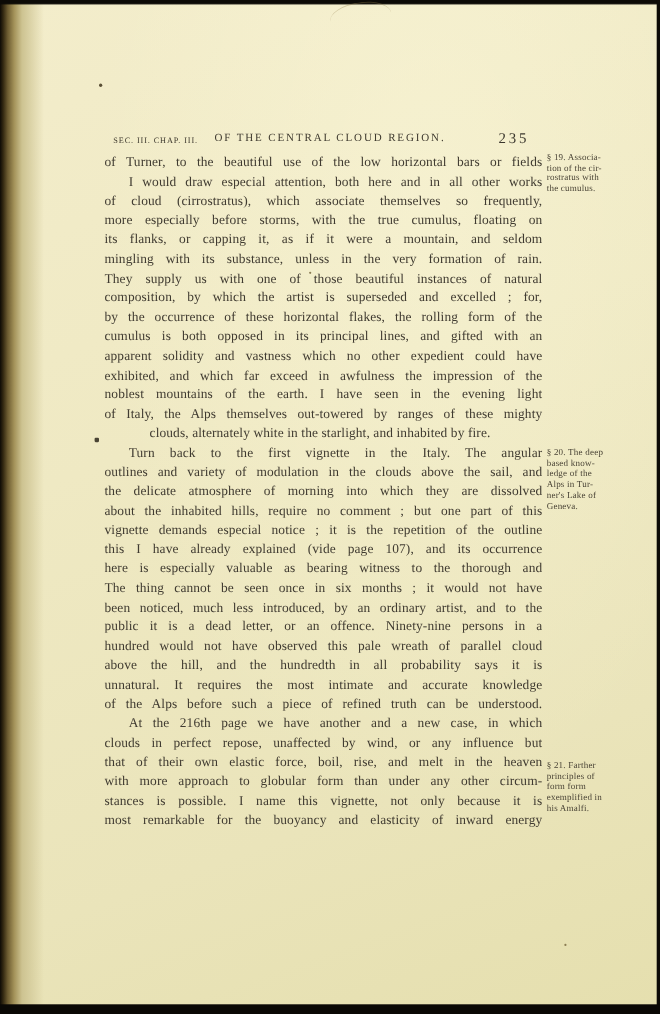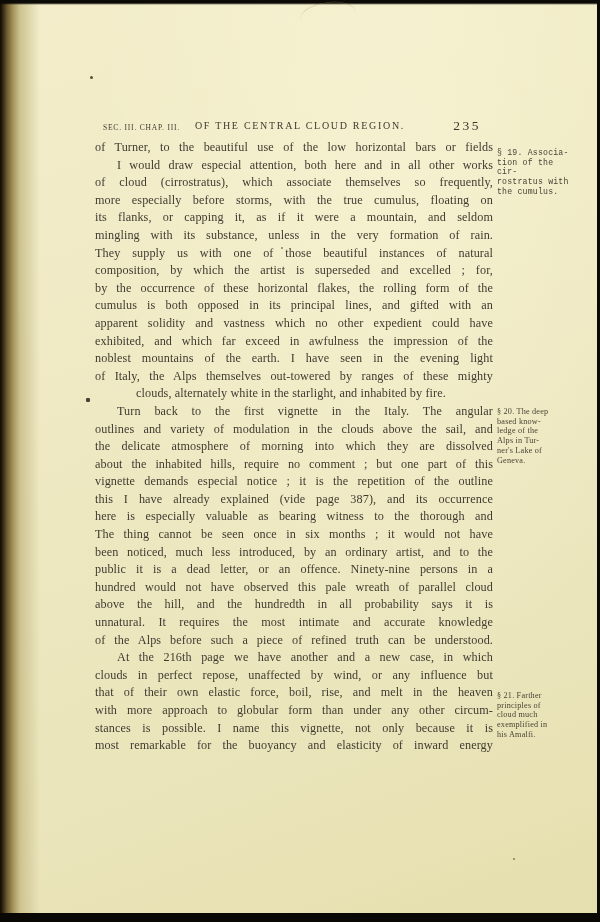--- a/index.html
+++ b/index.html
@@ -44,21 +44,21 @@
   .line{
     font-size:12.2px;line-height:17.6px;height:17.6px;white-space:normal;
     text-align:justify;text-align-last:justify;letter-spacing:0.1px;overflow:hidden;
   }
   .line.indent{text-indent:22px;}
   .para:not(.jlast) .line:last-child{text-align-last:left;margin-left:41px;}
 
   
   .margin-note{position:absolute;left:497px;width:80px;color:#4a4436;font-size:8.2px;
     line-height:9.7px;letter-spacing:0.2px;}
-  .margin-note.n1{top:148px;font-family:Liberation Mono, monospace;}
+  .margin-note.n1{top:138px;}
   .margin-note.n2{top:407px;}
   .margin-note.n3{top:691px;}
 </style>
 </head>
 <body>
 
 <div class="sheet">
   <div class="gutter"></div>
   <div class="edge-top"></div>
   <div class="edge-right"></div>
@@ -92,21 +92,21 @@
         <div class="line">noblest mountains of the earth.  I have seen in the evening light</div>
         <div class="line">of Italy, the Alps themselves out-towered by ranges of these mighty</div>
         <div class="line">clouds, alternately white in the starlight, and inhabited by fire.</div>
       </div>
       <div class="para jlast">
         <div class="line indent">Turn back to the first vignette in the Italy.  The angular</div>
         <div class="line">outlines and variety of modulation in the clouds above the sail, and</div>
         <div class="line">the delicate atmosphere of morning into which they are dissolved</div>
         <div class="line">about the inhabited hills, require no comment ; but one part of this</div>
         <div class="line">vignette demands especial notice ; it is the repetition of the outline</div>
-        <div class="line">this I have already explained (vide page 387), and its occurrence</div>
+        <div class="line">this I have already explained (vide page 107), and its occurrence</div>
         <div class="line">here is especially valuable as bearing witness to the thorough and</div>
         <div class="line">The thing cannot be seen once in six months ; it would not have</div>
         <div class="line">been noticed, much less introduced, by an ordinary artist, and to the</div>
         <div class="line">public it is a dead letter, or an offence.  Ninety-nine persons in a</div>
         <div class="line">hundred would not have observed this pale wreath of parallel cloud</div>
         <div class="line">above the hill, and the hundredth in all probability says it is</div>
         <div class="line">unnatural.  It requires the most intimate and accurate knowledge</div>
         <div class="line">of the Alps before such a piece of refined truth can be understood.</div>
       </div>
       <div class="para jlast">
@@ -129,17 +129,17 @@
       <div class="note-line">§ 20. The deep</div>
       <div class="note-line">based know-</div>
       <div class="note-line">ledge of the</div>
       <div class="note-line">Alps in Tur-</div>
       <div class="note-line">ner's Lake of</div>
       <div class="note-line">Geneva.</div>
     </div>
   <div class="margin-note n3">
       <div class="note-line">§ 21. Farther</div>
       <div class="note-line">principles of</div>
-      <div class="note-line">cloud much</div>
+      <div class="note-line">form form</div>
       <div class="note-line">exemplified in</div>
       <div class="note-line">his Amalfi.</div>
     </div>
 </div>
 
 </body></html>

